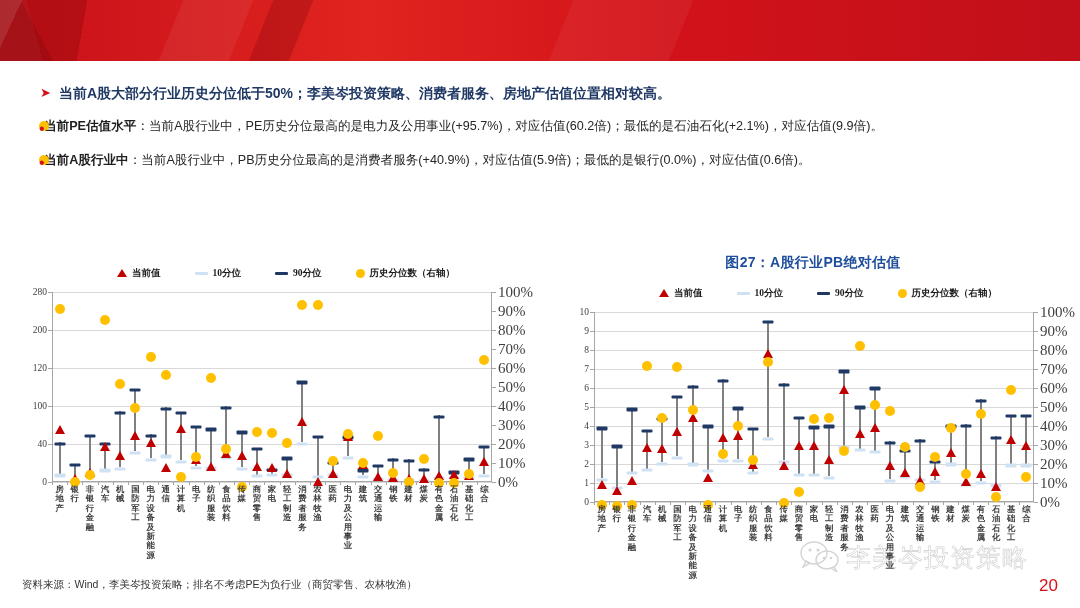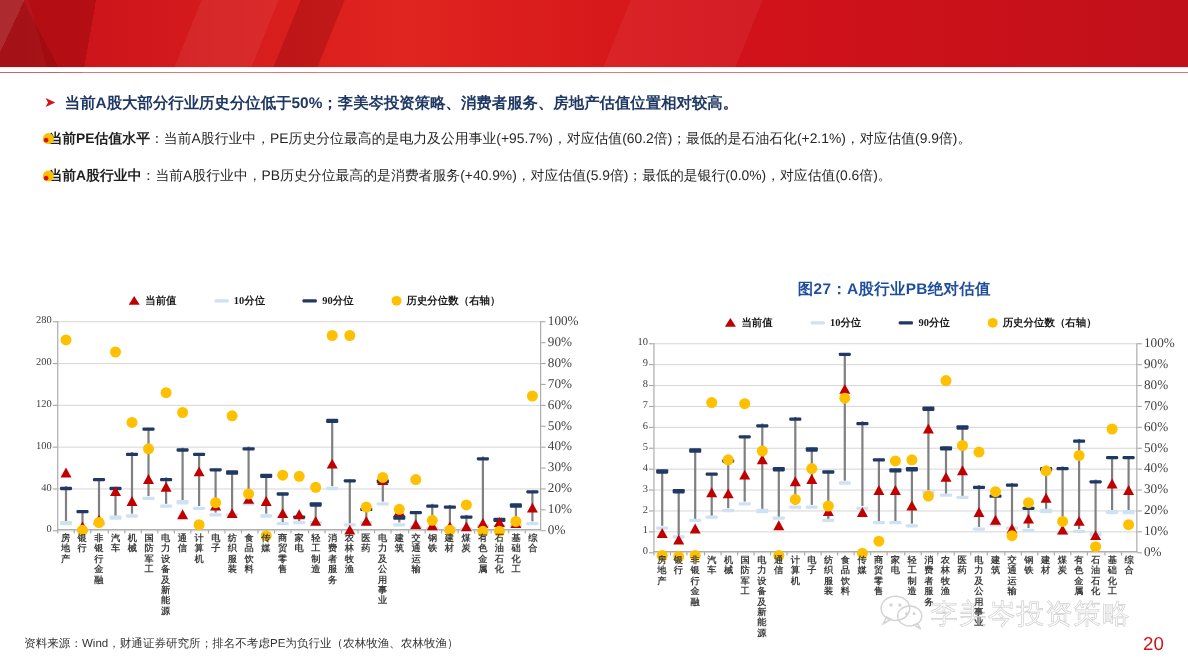--- a/index.html
+++ b/index.html
@@ -66,21 +66,21 @@
   .plot-area{position:relative;width:530px;height:268px;}
   .plot-inner{position:absolute;left:46px;top:8px;width:440px;height:190px;}
   .gridline{position:absolute;left:0;width:100%;height:1px;background:#d9d9d9;}
   .axis-bottom{position:absolute;left:0;bottom:0;width:100%;height:1px;background:#a6a6a6;}
   .axis-left{position:absolute;left:0;top:0;width:1px;height:100%;background:#a6a6a6;}
   .axis-right{position:absolute;right:0;top:0;width:1px;height:100%;background:#a6a6a6;}
   .ytick{position:absolute;right:100%;margin-right:5px;transform:translateY(-50%);
     font-size:9.5px;color:#3f3f3f;white-space:nowrap;
     font-family:"Liberation Serif","DejaVu Serif",serif;}
   .ytick-r{position:absolute;left:100%;margin-left:6px;transform:translateY(-50%);
-    font-size:12px;color:#3f3f3f;white-space:nowrap;
+    font-size:15px;color:#3f3f3f;white-space:nowrap;
     font-family:"Liberation Serif","DejaVu Serif",serif;}
   .tickmark{position:absolute;width:4px;height:1px;background:#a6a6a6;}
   .stem{position:absolute;width:2px;background:#808080;transform:translateX(-50%);}
   .cap90{position:absolute;width:11px;height:3.2px;background:#1f3864;border-radius:1px;transform:translate(-50%,50%);}
   .cap10{position:absolute;width:11px;height:3.2px;background:#cfe2f3;border-radius:1px;transform:translate(-50%,50%);}
   .tri{position:absolute;width:0;height:0;border-left:5.2px solid transparent;
     border-right:5.2px solid transparent;border-bottom:9px solid #c00000;transform:translate(-50%,0);}
   .dot{position:absolute;width:10px;height:10px;border-radius:50%;background:#ffc000;transform:translate(-50%,50%);}
   .xlab{position:absolute;top:100%;margin-top:3px;transform:translateX(-50%);
     font-size:8.4px;line-height:9.4px;color:#3f3f3f;width:11px;text-align:center;
@@ -688,14 +688,14 @@
     <circle cx="10" cy="10" r="1.6" fill="#9a9a9a"></circle>
       <circle cx="18" cy="10" r="1.6" fill="#9a9a9a"></circle>
     <ellipse cx="27" cy="20" rx="11" ry="9" fill="none" stroke="#9a9a9a" stroke-width="1.4"></ellipse>
     <path d="M34 27 L37 32 L31 28 Z" fill="none" stroke="#9a9a9a" stroke-width="1.4"></path>
     <circle cx="24" cy="18" r="1.3" fill="#9a9a9a"></circle>
       <circle cx="31" cy="18" r="1.3" fill="#9a9a9a"></circle>
   </svg>
   <span class="wm-text">李美岑投资策略</span>
 </div>
 
-<div class="source">资料来源：Wind，财通证券研究所；排名不考虑PE为负行业（农林牧渔、农林牧渔）</div>
+<div class="source">资料来源：Wind，李美岑投资策略；排名不考虑PE为负行业（商贸零售、农林牧渔）</div>
 <div class="pagenum">20</div>
 
 </body></html>

